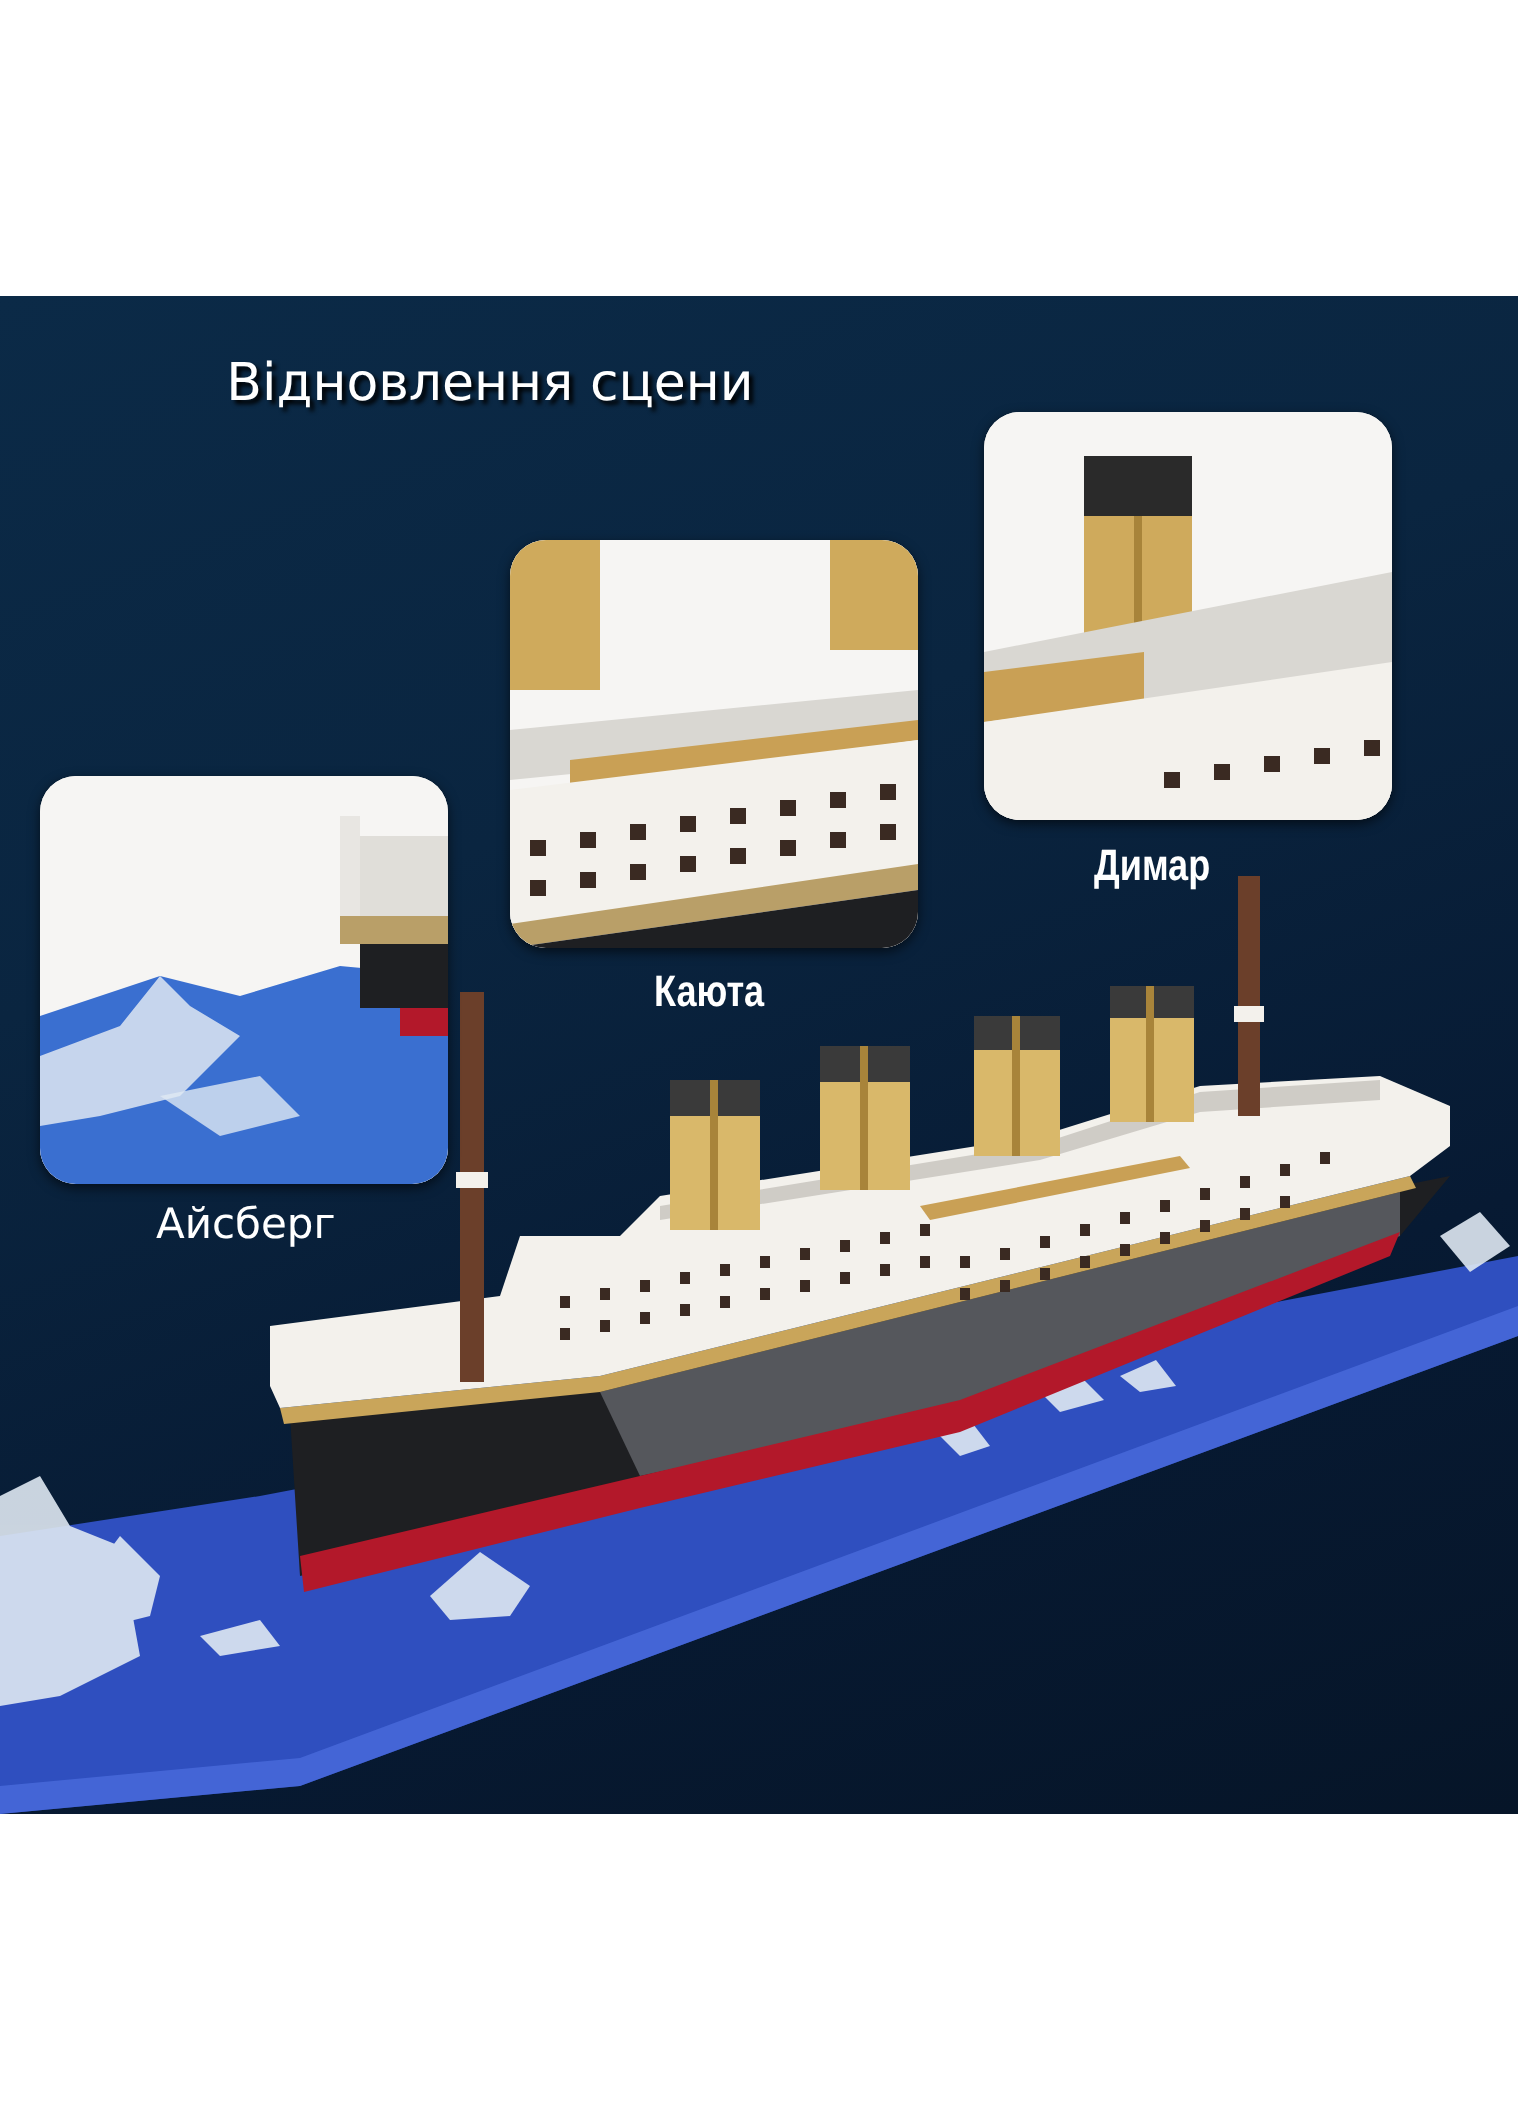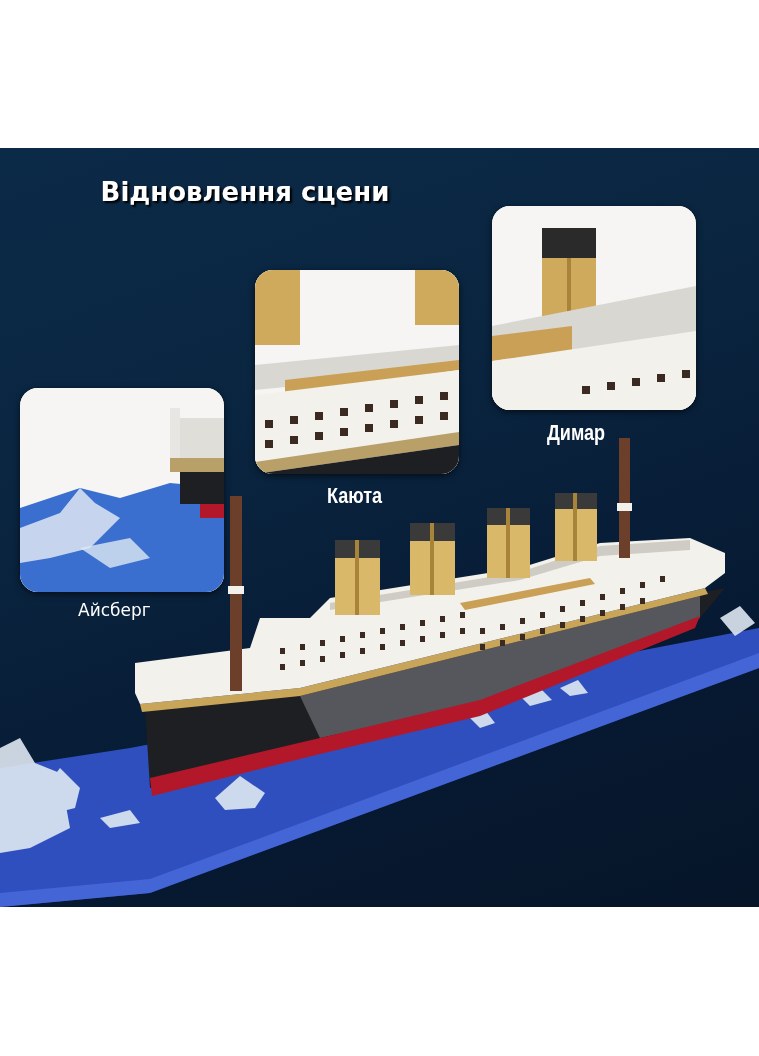--- a/index.html
+++ b/index.html
@@ -6,28 +6,27 @@
   body { width: 759px; height: 1056px; position: relative; overflow: hidden; font-family: "DejaVu Sans", sans-serif; }
   .panel {
     position: absolute; left: 0; top: 148px; width: 759px; height: 759px;
     background: linear-gradient(160deg, #0b2a47 0%, #0a2540 35%, #071a33 70%, #061528 100%);
     overflow: hidden;
   }
   .headline {
     position: absolute; left: 0; top: 28px; width: 490px; text-align: center;
     color: #ffffff; font-size: 26px; line-height: 32px;
     text-shadow: 2px 2px 2px #000000;
-    font-weight: bold;
   }
   .headline div { white-space: nowrap; }
   .callout {
     position: absolute; border-radius: 18px; overflow: hidden;
     background: #f4f2ee; box-shadow: 0 2px 6px rgba(0,0,0,0.6);
   }
-  .callout-label { position: absolute; color: #ffffff; font-size: 17px; white-space: nowrap; }
+  .callout-label { position: absolute; color: #ffffff; font-size: 21px; white-space: nowrap; }
   .callout-label.cond { font-family: "Liberation Sans", sans-serif; font-weight: bold; transform: scaleX(0.82); transform-origin: left center; font-size: 22px; }
   svg { display: block; }
 </style>
 </head>
 <body>
 
 <div class="panel">
 
   <div class="headline">
     <div>Відновлення сцени</div>

